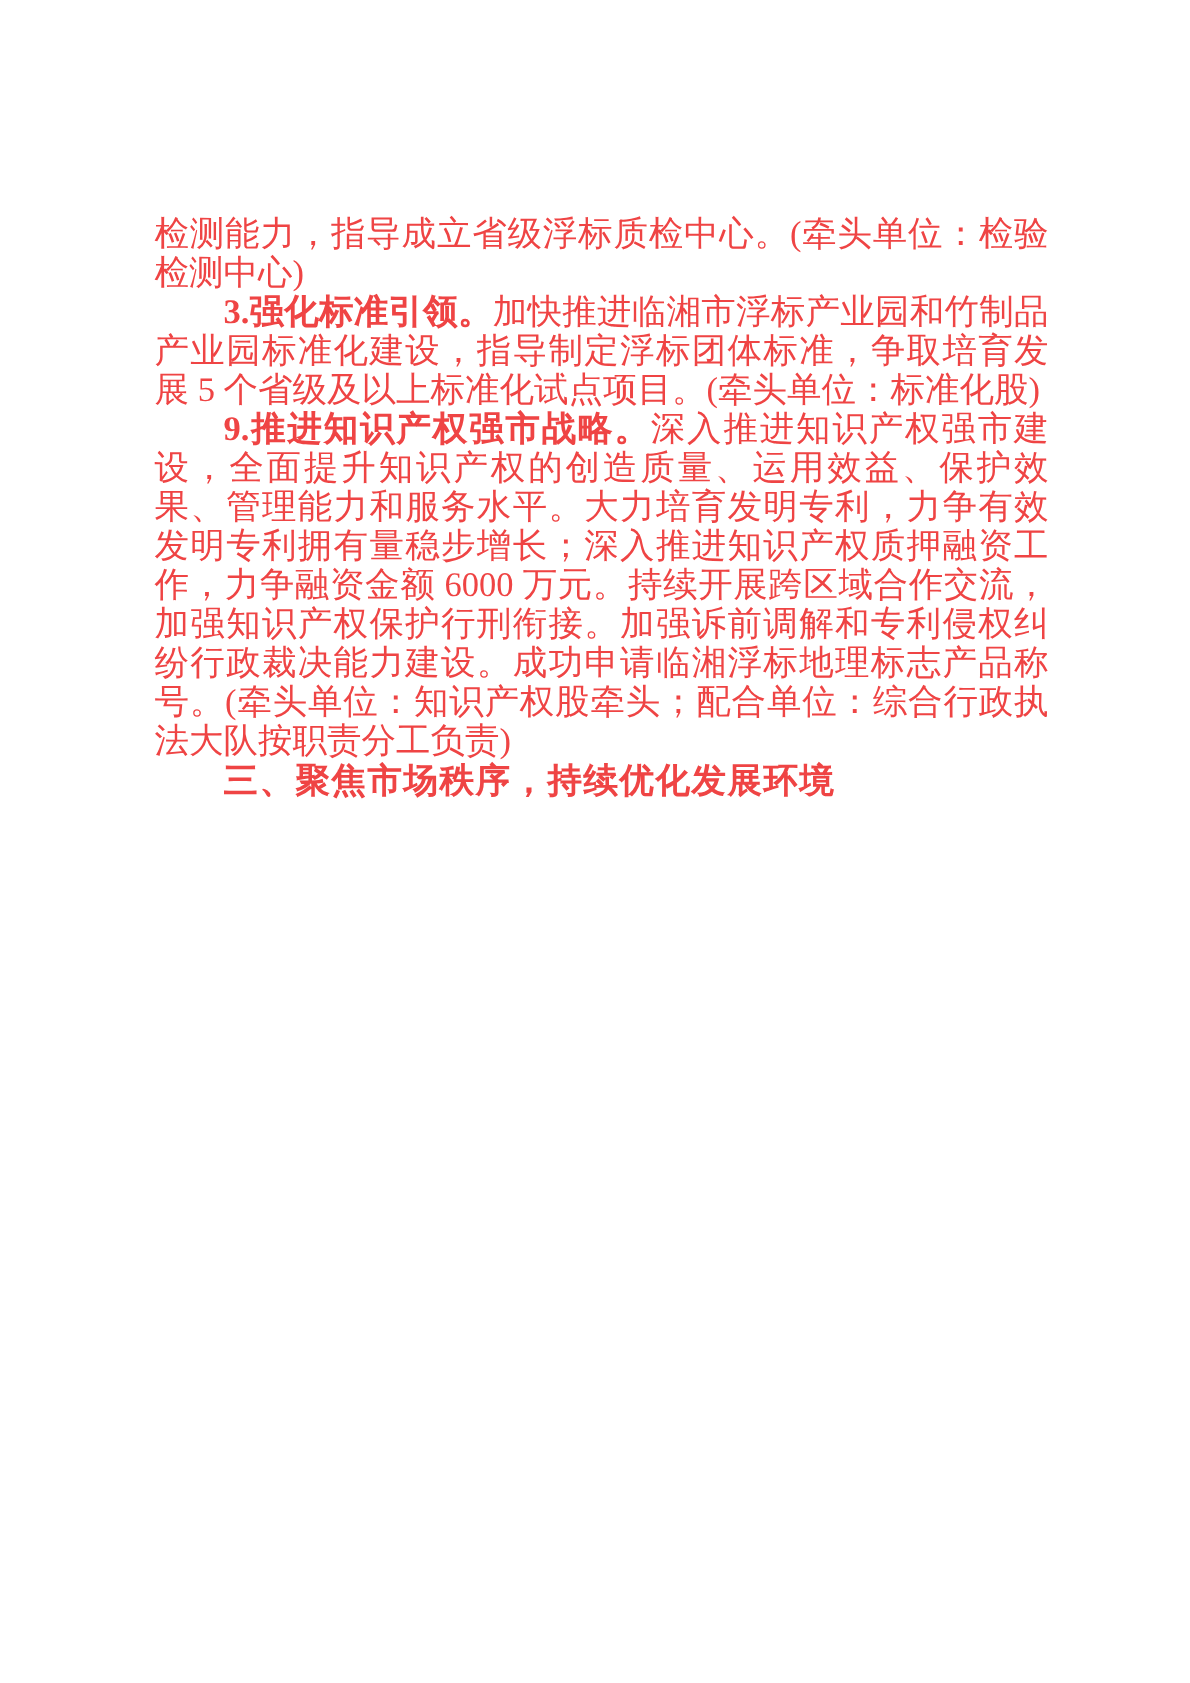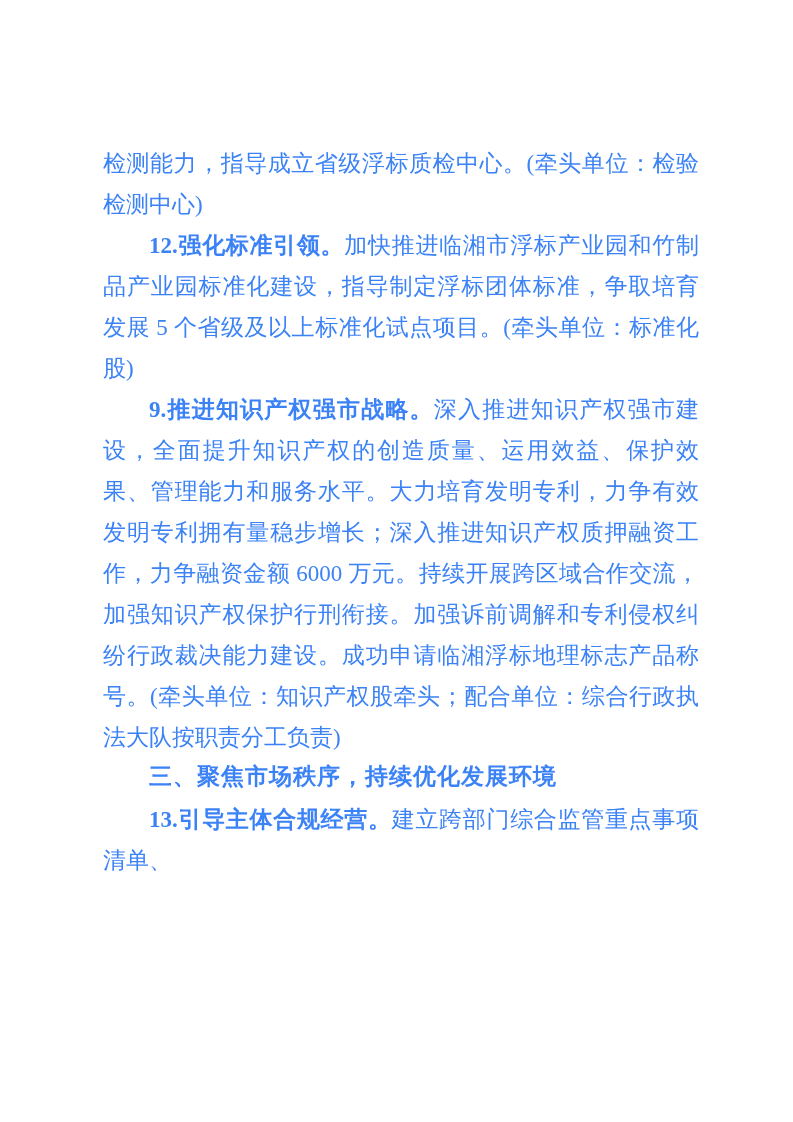--- a/index.html
+++ b/index.html
@@ -11,54 +11,53 @@
     height: 1122px;
     background: #ffffff;
     position: relative;
     overflow: hidden;
   }
   .page-content {
     position: absolute;
     top: 143px;
     left: 103px;
     width: 596px;
-    color: #3b82f6;
+    color: #ef4444;
     font-family: "Liberation Serif", serif;
     font-size: 23px;
-    line-height: 41px;
+    line-height: 26px;
   }
   .para {
     margin: 0;
     text-align: justify;
     text-indent: 46px;
   }
   .para.no-indent {
     text-indent: 0;
   }
   .lead {
     font-weight: bold;
   }
   .section-heading {
     margin: 0;
     text-indent: 46px;
     text-align: left;
-    font-family: Liberation Mono, monospace;
+    font-family: Liberation Sans, sans-serif;
     font-weight: bold;
     letter-spacing: 1px;
   }
 </style>
 </head>
 <body>
 
 <div class="page-content">
 
   <p class="para no-indent"><span>检测能力，指导成立省级浮标质检中心。(牵头单位：检验检测中心)</span></p>
 
-  <p class="para"><span class="lead">12.强化标准引领。</span><span>加快推进临湘市浮标产业园和竹制品产业园标准化建设，指导制定浮标团体标准，争取培育发展 5 个省级及以上标准化试点项目。(牵头单位：标准化股)</span></p>
+  <p class="para"><span class="lead">3.强化标准引领。</span><span>加快推进临湘市浮标产业园和竹制品产业园标准化建设，指导制定浮标团体标准，争取培育发展 5 个省级及以上标准化试点项目。(牵头单位：标准化股)</span></p>
 
   <p class="para"><span class="lead">9.推进知识产权强市战略。</span><span>深入推进知识产权强市建设，全面提升知识产权的创造质量、运用效益、保护效果、管理能力和服务水平。大力培育发明专利，力争有效发明专利拥有量稳步增长；深入推进知识产权质押融资工作，力争融资金额 6000 万元。持续开展跨区域合作交流，加强知识产权保护行刑衔接。加强诉前调解和专利侵权纠纷行政裁决能力建设。成功申请临湘浮标地理标志产品称号。(牵头单位：知识产权股牵头；配合单位：综合行政执法大队按职责分工负责)</span></p>
 
   <p class="section-heading"><span>三、聚焦市场秩序，持续优化发展环境</span></p>
 
 
-  <p class="para"><span class="lead">13.引导主体合规经营。</span><span>建立跨部门综合监管重点事项清单、</span></p>
 
 </div>
 
 </body></html>

